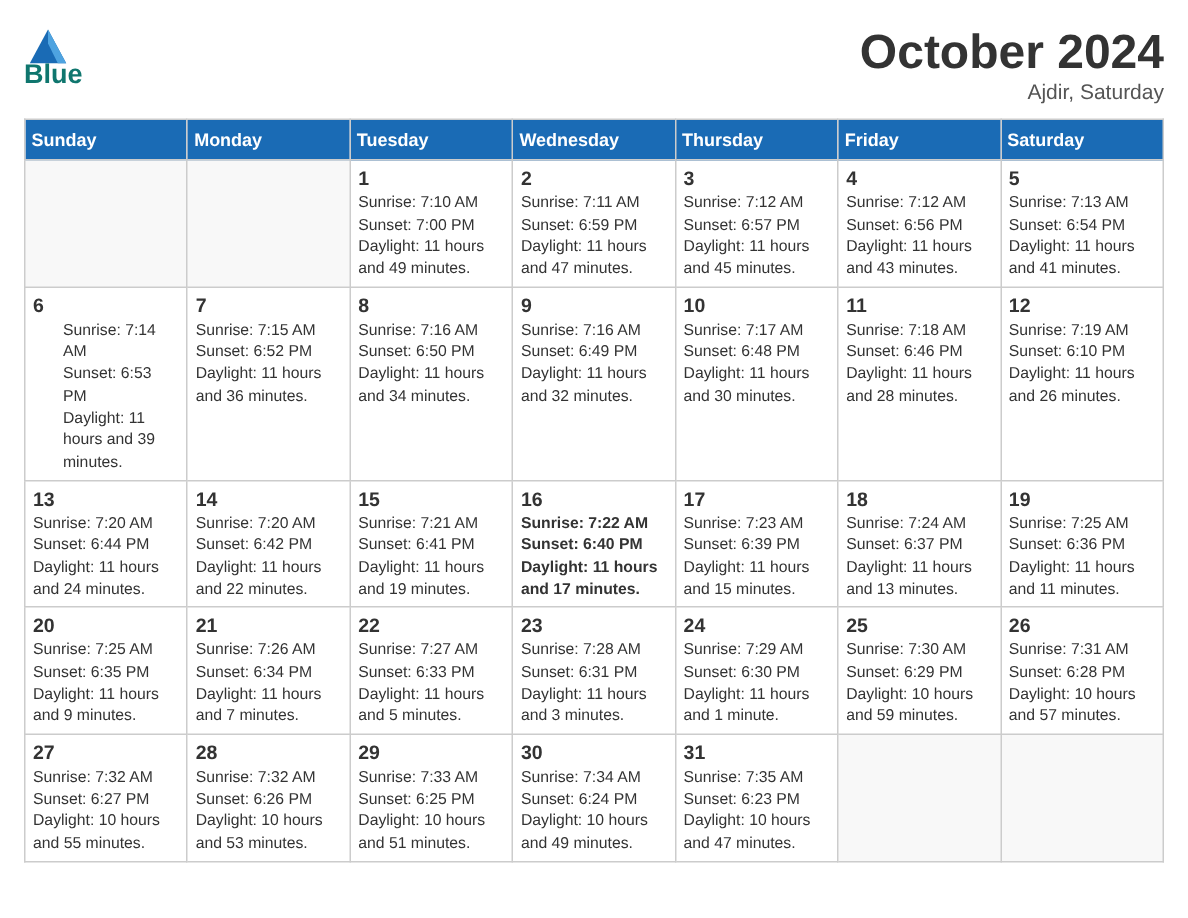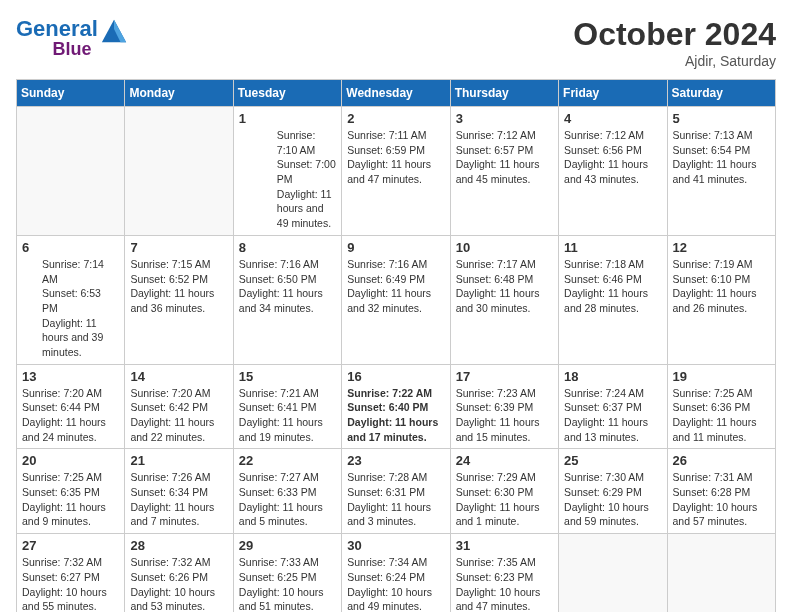--- a/index.html
+++ b/index.html
@@ -82,26 +82,26 @@
       line-height: 1.4;
     }
   </style>
 </head>
 <body>
 
 <div class="header">
   <div class="logo">
     <div>
       <div class="logo-text">
-        <span>General</span><svg class="logo-icon" viewBox="0 0 30 30" xmlns="http://www.w3.org/2000/svg" style="display:inline-block;vertical-align:middle;margin-left:2px;">
+        <svg class="logo-icon" viewBox="0 0 30 30" xmlns="http://www.w3.org/2000/svg" style="display:inline-block;vertical-align:middle;margin-left:2px;">
           <polygon points="2,28 15,4 28,28" fill="#1a6bb5"></polygon>
           <polygon points="15,4 28,28 22,28 15,14" fill="#4ea3e0"></polygon>
         </svg>
       </div>
-      <div class="logo-text" style="color:#701a75;font-size:18px;margin-top:-4px;text-align:center;">Blue</div>
+      <div class="logo-text" style="color:#0f766e;font-size:18px;margin-top:-4px;text-align:center;">Blue</div>
     </div>
   </div>
   <div class="title-block">
     <div class="month-title">October 2024</div>
     <div class="location">Ajdir, Saturday</div>
   </div>
 </div>
 
 <table>
   <thead>
@@ -114,21 +114,21 @@
         <th>Friday</th>
         <th>Saturday</th>
       </tr>
   </thead>
   <tbody id="calendar-body">
       <tr>
         <td class="empty"></td>
         <td class="empty"></td>
         <td>
           <div class="day-num">1</div>
-          <div class="day-info" style="white-space: pre-wrap; margin-left: 38px;">Sunrise: 7:10 AM
+          <div class="day-info" style="white-space: pre-wrap;">Sunrise: 7:10 AM
 Sunset: 7:00 PM
 Daylight: 11 hours and 49 minutes.</div>
         </td>
         <td>
           <div class="day-num">2</div>
           <div class="day-info" style="white-space: pre-wrap;">Sunrise: 7:11 AM
 Sunset: 6:59 PM
 Daylight: 11 hours and 47 minutes.</div>
         </td>
         <td>

